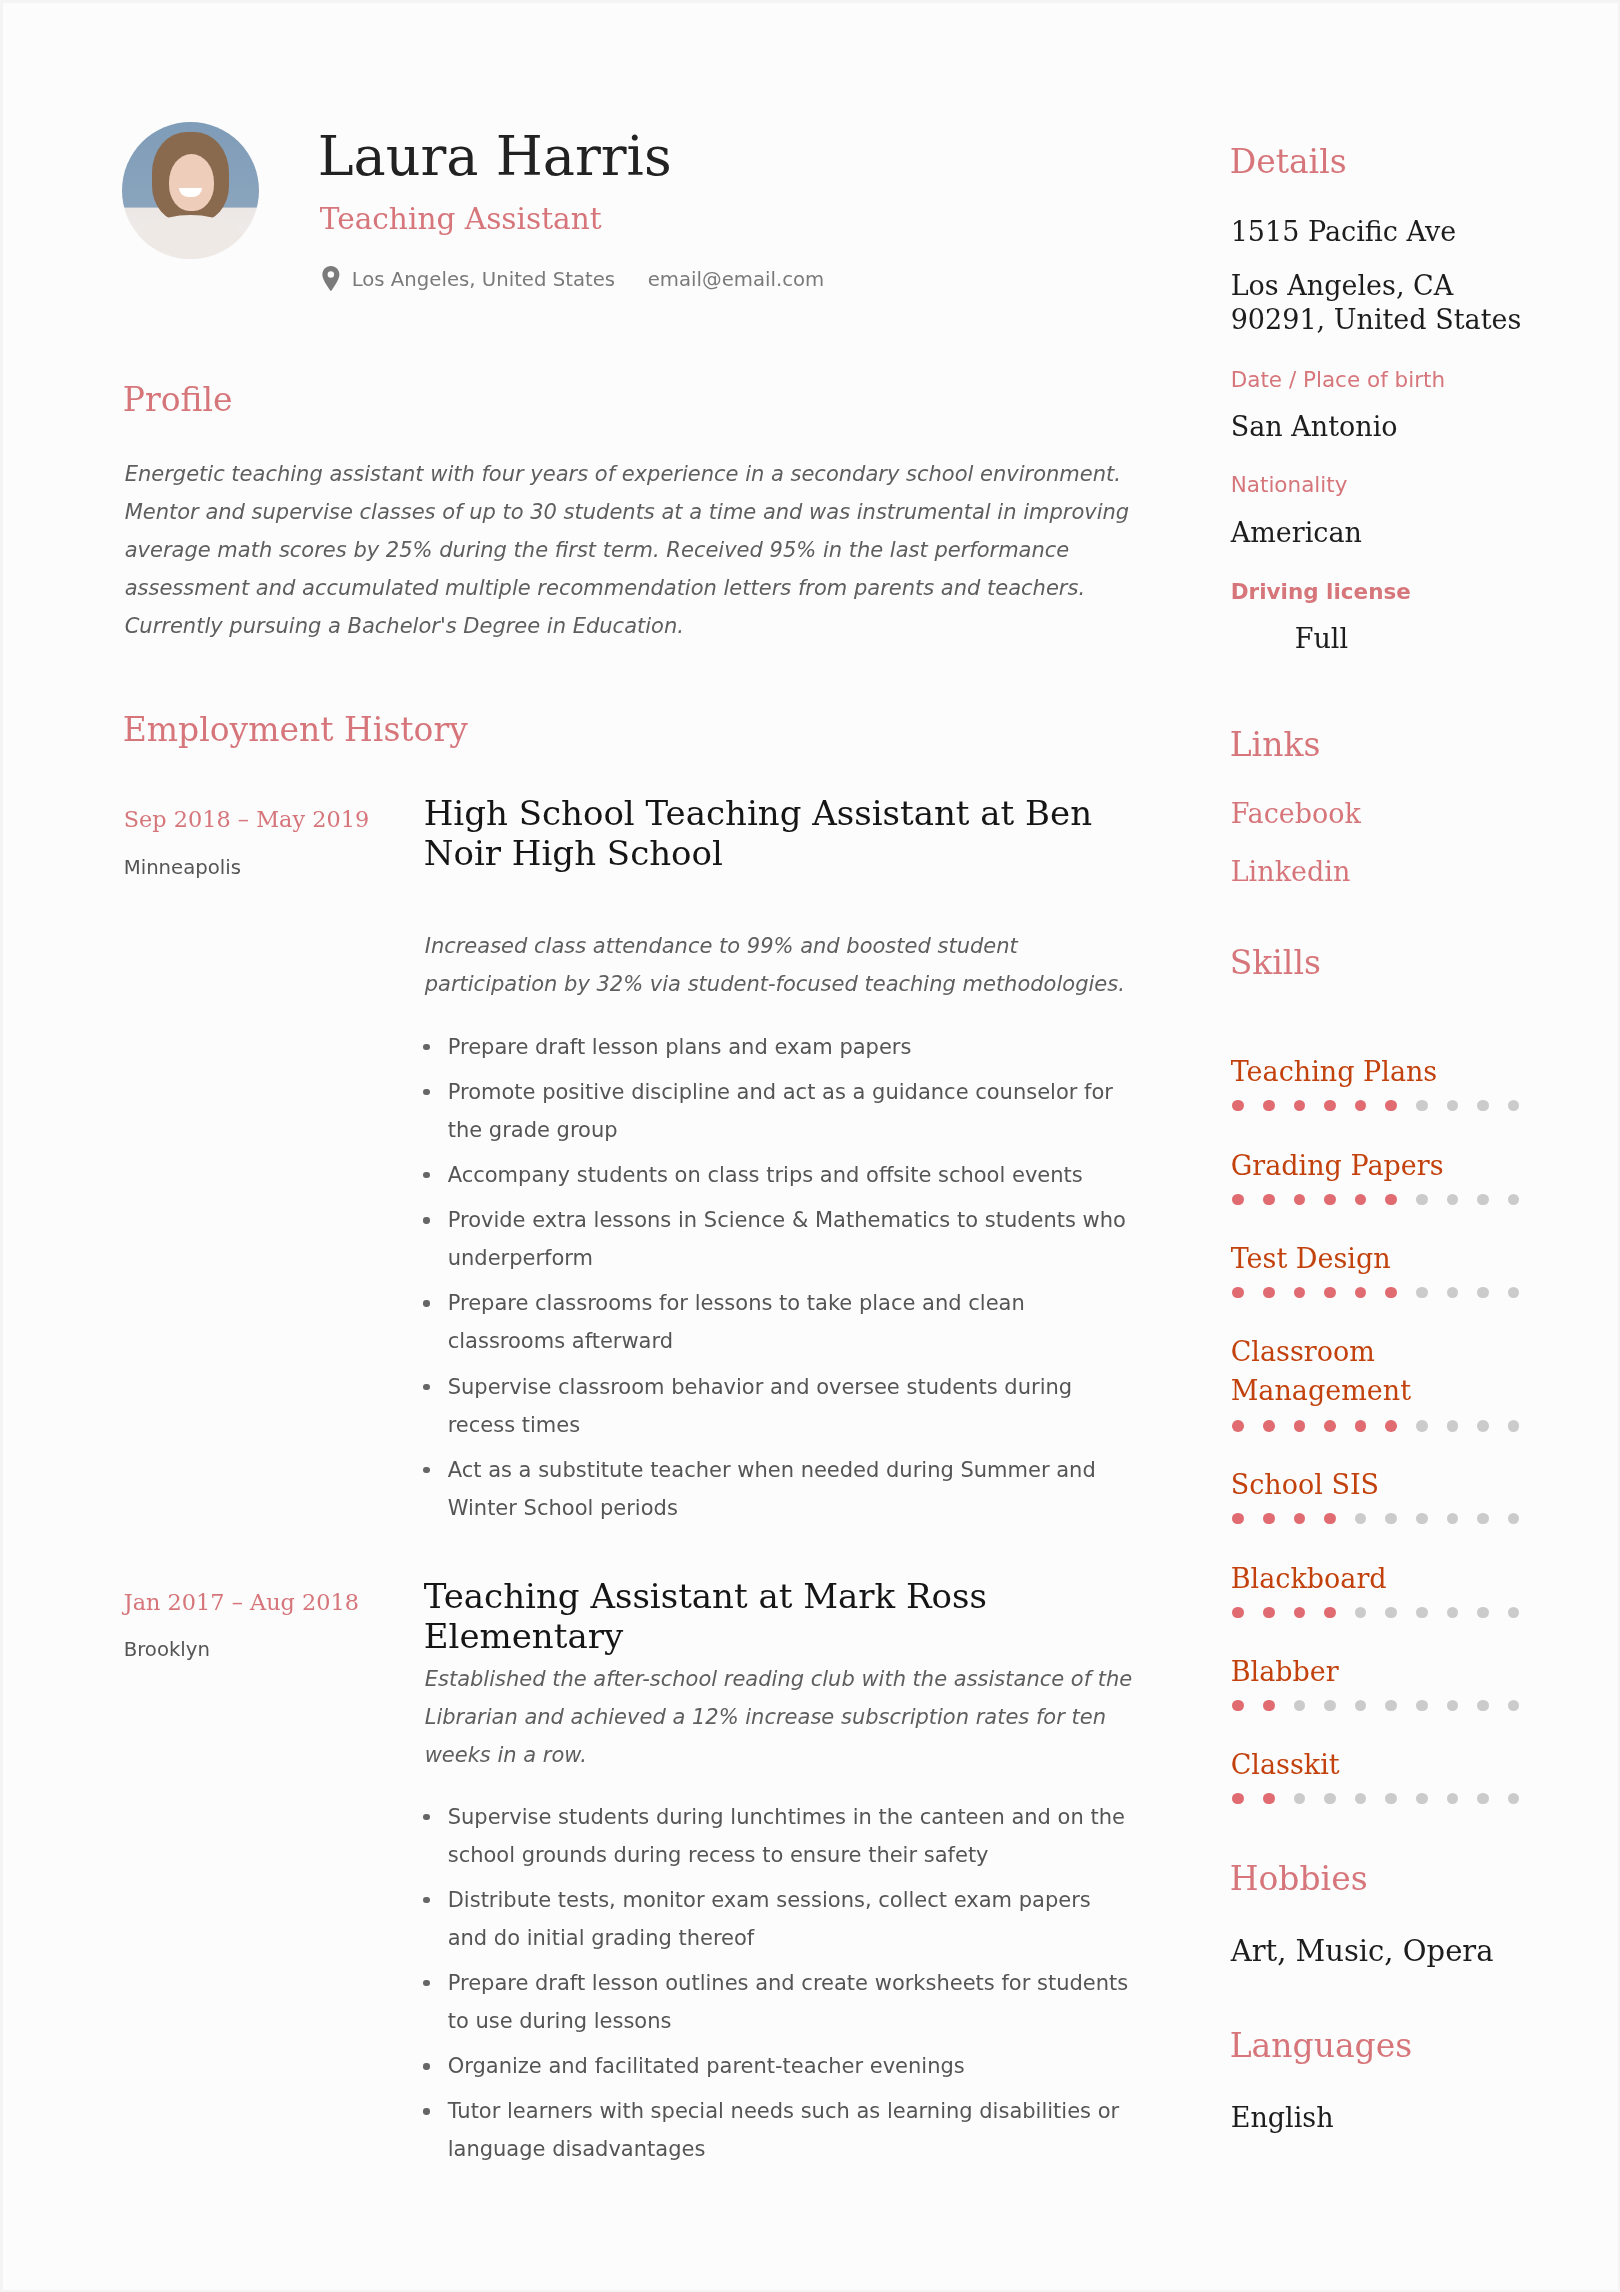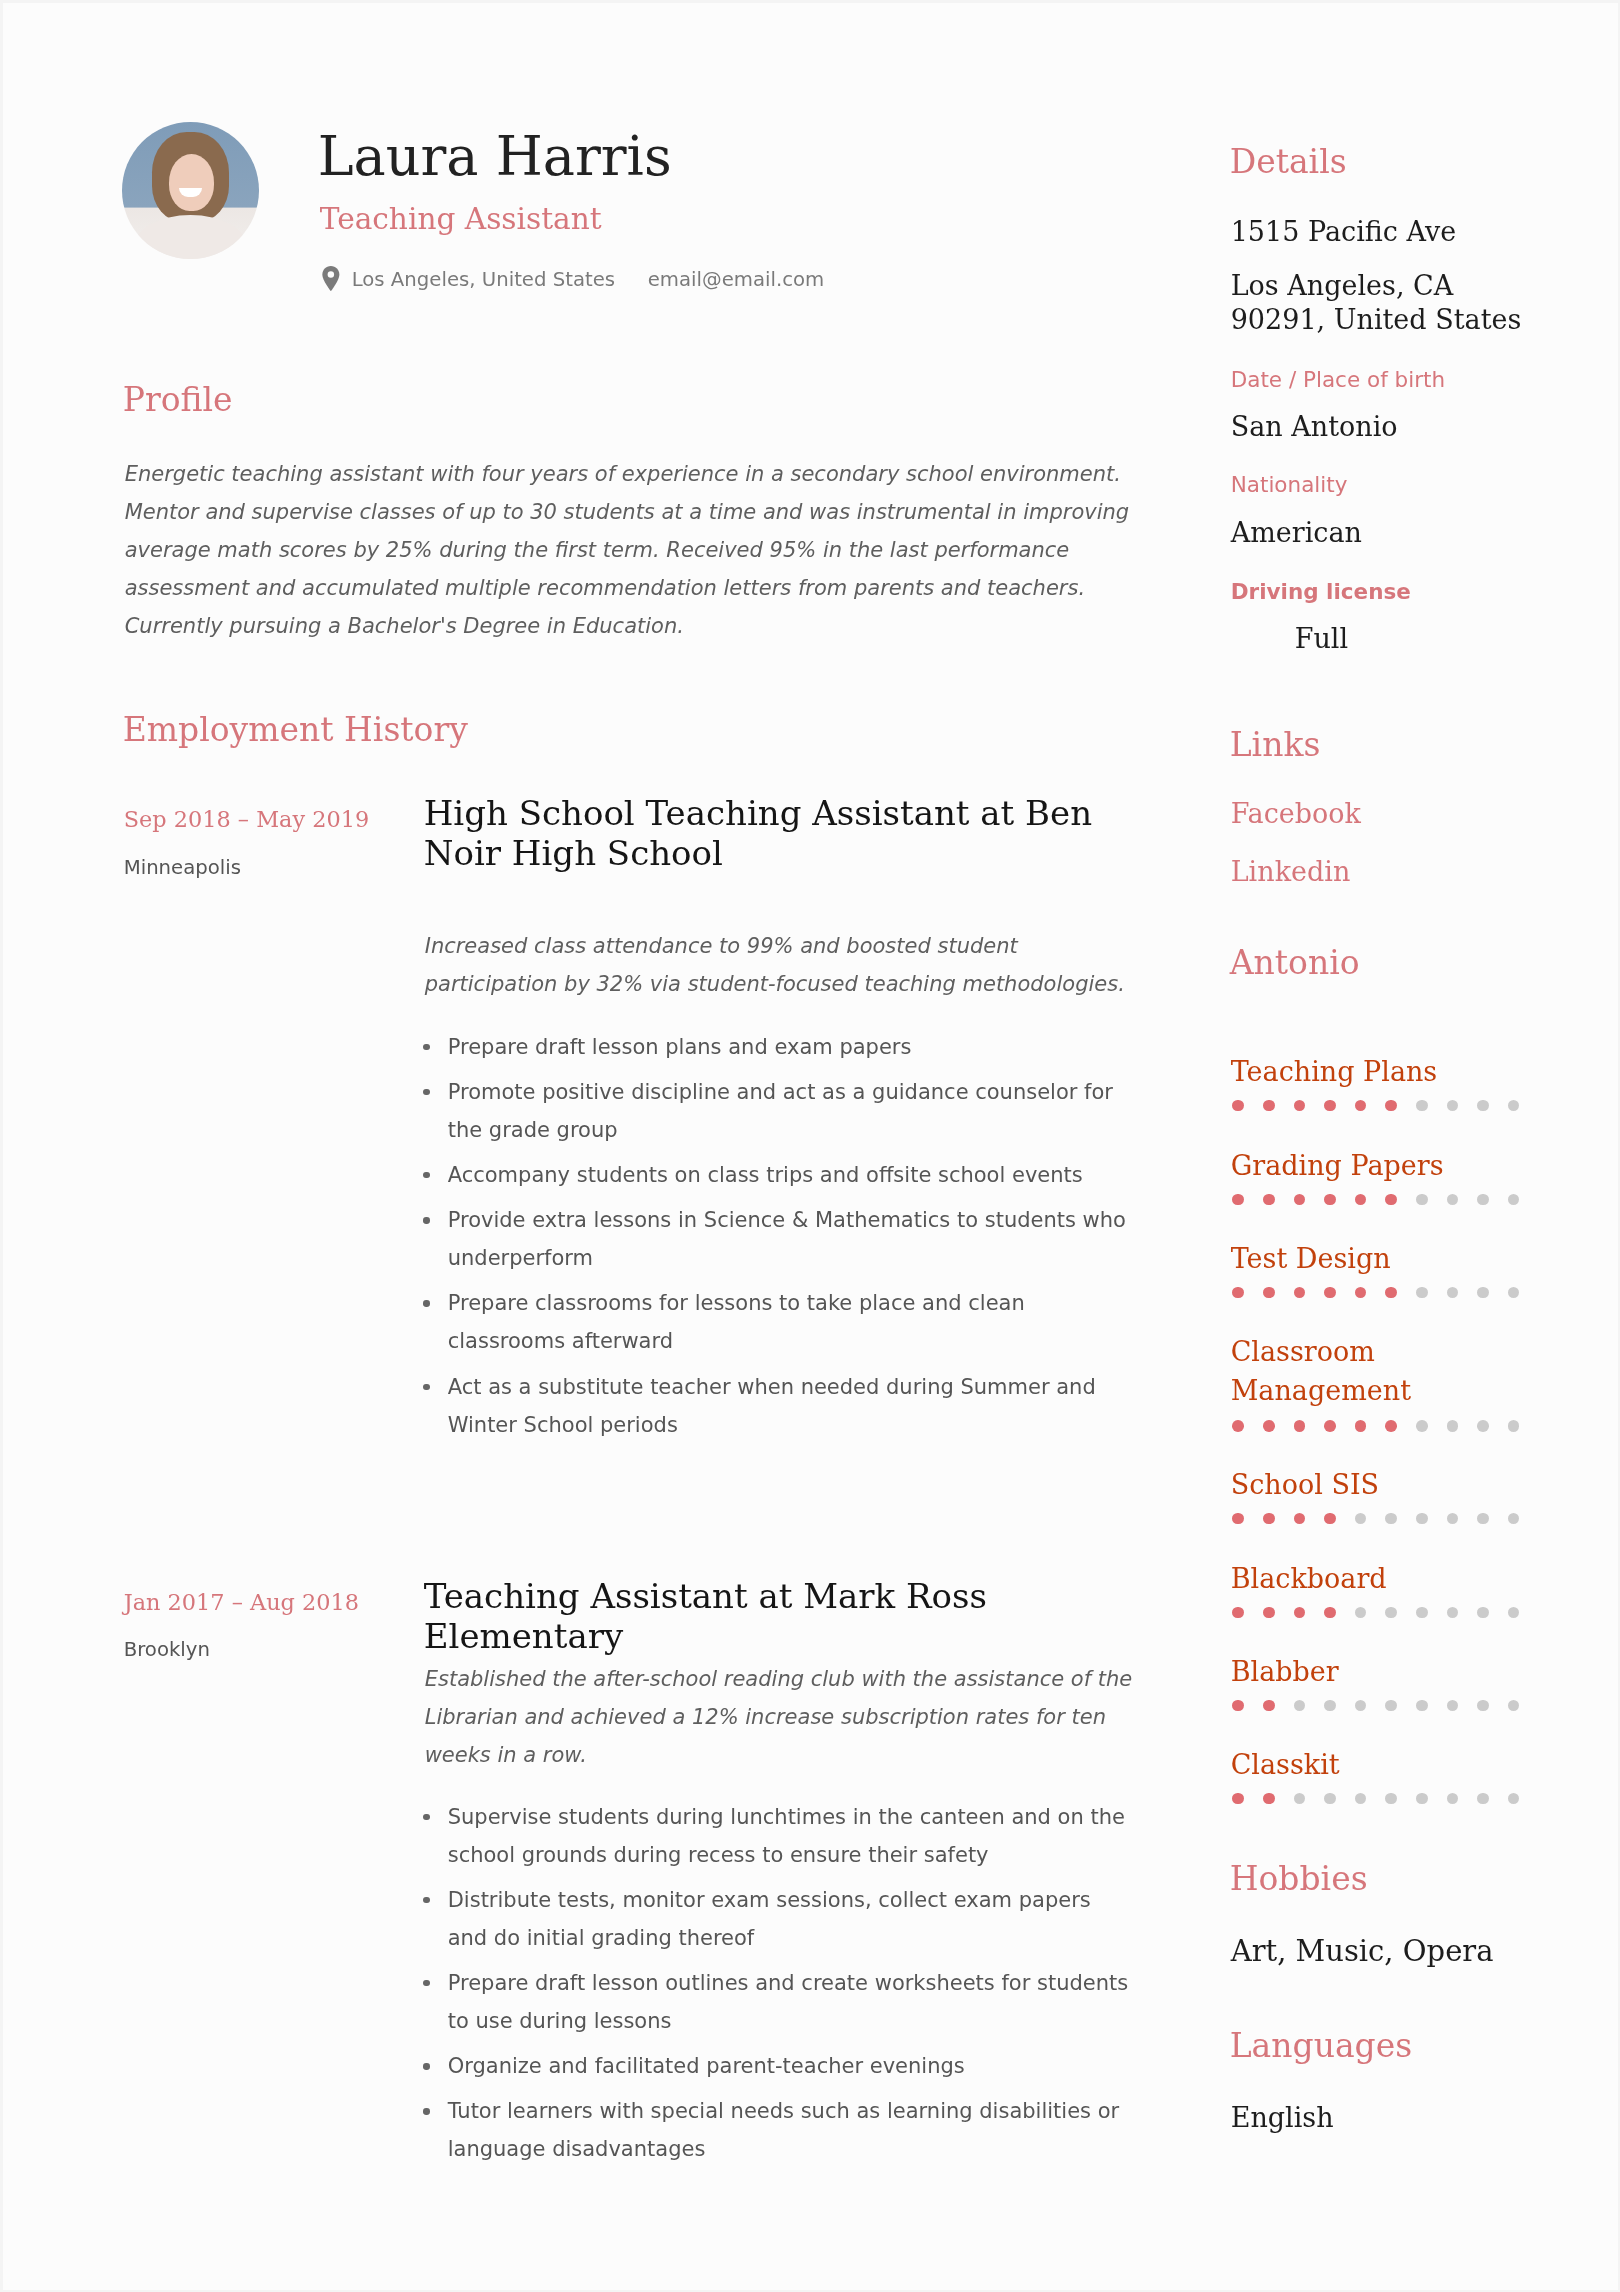--- a/index.html
+++ b/index.html
@@ -106,20 +106,21 @@
   <div class="abs serif accent date" style="left:121px; top:803px;">Sep 2018 – May 2019</div>
   <div class="abs sans loc" style="left:121px; top:853px;">Minneapolis</div>
   <div class="abs serif job-title" style="left:421px; top:790px;">High School Teaching Assistant at Ben Noir High School</div>
   <div class="abs sans job-summary" style="left:422px; top:924px;">Increased class attendance to 99% and boosted student participation by 32% via student-focused teaching methodologies.</div>
   <ul class="abs sans bullets" style="left:418px; top:1025px;">
     <li>Prepare draft lesson plans and exam papers</li>
     <li>Promote positive discipline and act as a guidance counselor for the grade group</li>
     <li>Accompany students on class trips and offsite school events</li>
     <li>Provide extra lessons in Science &amp; Mathematics to students who underperform</li>
     <li>Prepare classrooms for lessons to take place and clean classrooms afterward</li>
+    <li>Supervise classroom behavior and oversee students during recess times</li>
     <li>Act as a substitute teacher when needed during Summer and Winter School periods</li>
   </ul>
 
   <div class="abs serif accent date" style="left:121px; top:1586px;">Jan 2017 – Aug 2018</div>
   <div class="abs sans loc" style="left:121px; top:1635px;">Brooklyn</div>
   <div class="abs serif job-title" style="left:421px; top:1573px;">Teaching Assistant at Mark Ross Elementary</div>
   <div class="abs sans job-summary" style="left:422px; top:1657px;">Established the after-school reading club with the assistance of the Librarian and achieved a 12% increase subscription rates for ten weeks in a row.</div>
   <ul class="abs sans bullets" style="left:418px; top:1795px;">
     <li>Supervise students during lunchtimes in the canteen and on the school grounds during recess to ensure their safety</li>
     <li>Distribute tests, monitor exam sessions, collect exam papers and do initial grading thereof</li>
@@ -135,21 +136,21 @@
   <div class="abs serif right-value" style="left:1228px; top:407px;">San Antonio</div>
   <div class="abs sans accent right-label" style="left:1228px; top:469px;">Nationality</div>
   <div class="abs serif right-value" style="left:1228px; top:513px;">American</div>
   <div class="abs sans accent right-label" style="left:1228px; top:576px;font-weight:bold;">Driving license</div>
   <div class="abs serif right-value" style="left:1292px; top:619px;">Full</div>
 
   <div class="abs serif accent section-title" style="left:1227px; top:722px;">Links</div>
   <a class="abs serif accent link" style="left:1228px; top:795px;">Facebook</a>
   <a class="abs serif accent link" style="left:1228px; top:853px;">Linkedin</a>
 
-  <div class="abs serif accent section-title" style="left:1227px; top:940px;">Antonio</div>
+  <div class="abs serif accent section-title" style="left:1227px; top:940px;">Skills</div>
   <div id="skills" class="abs" style="left:1228px; top:1014px;">
       <div style="position: absolute; left: 0px; top: 0px;">
         <div class="serif skill-name">Teaching Plans</div>
         <div class="dots" style="margin-top: 9px; margin-left: 1.8px;">
           <span class="dot on" style="background: rgb(224, 107, 112);"></span>
           <span class="dot on" style="background: rgb(224, 107, 112);"></span>
           <span class="dot on" style="background: rgb(224, 107, 112);"></span>
           <span class="dot on" style="background: rgb(224, 107, 112);"></span>
           <span class="dot on" style="background: rgb(224, 107, 112);"></span>
           <span class="dot on" style="background: rgb(224, 107, 112);"></span>

